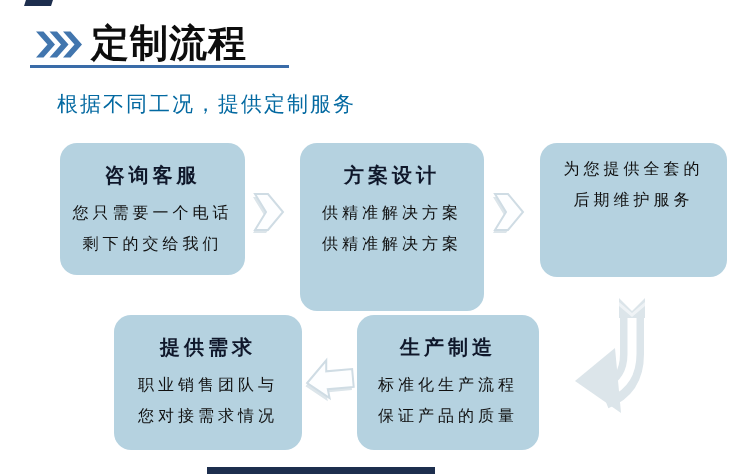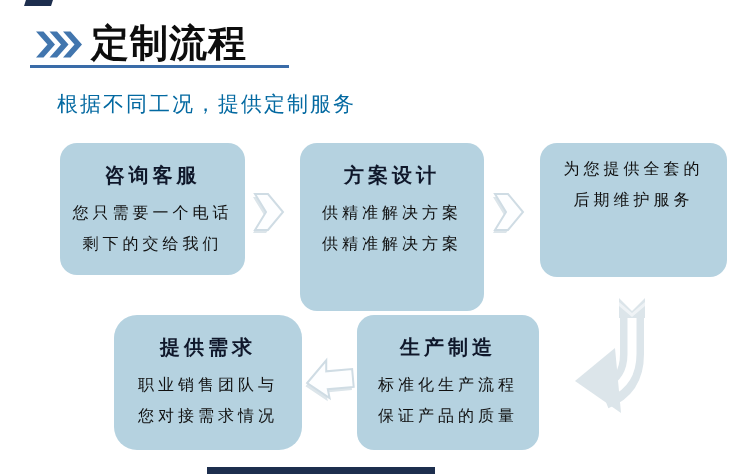--- a/index.html
+++ b/index.html
@@ -34,21 +34,21 @@
     line-height:44px;white-space:nowrap;
   }
   .step-line{
     font-family:"DejaVu Serif","Liberation Serif",serif;
     font-size:16px;color:#101010;letter-spacing:4px;line-height:31px;
     white-space:nowrap;
   }
   #step-consult{left:43px;top:143px;width:185px;height:132px;}
   #step-design{left:283px;top:143px;width:184px;height:168px;}
   #step-aftersales{left:523px;top:143px;width:187px;height:134px;}
-  #step-requirements{left:97px;top:315px;width:188px;height:135px;border-radius:23px;}
+  #step-requirements{left:97px;top:315px;width:188px;height:135px;}
   #step-production{left:340px;top:315px;width:182px;height:135px;}
   
   .arrow{position:absolute;}
   #arrow-right-1{left:235px;top:189px;}
   #arrow-right-2{left:475px;top:189px;}
   #arrow-left-1{left:287px;top:357px;transform:rotate(-5deg);}
   #arrow-curve{left:555px;top:296px;}
 </style>
 </head>
 <body>

